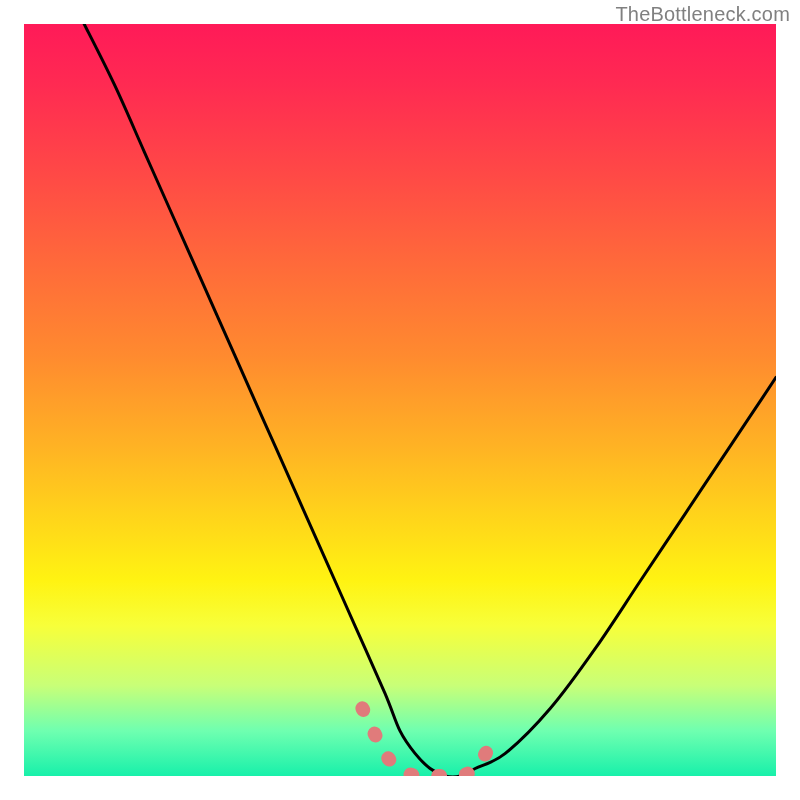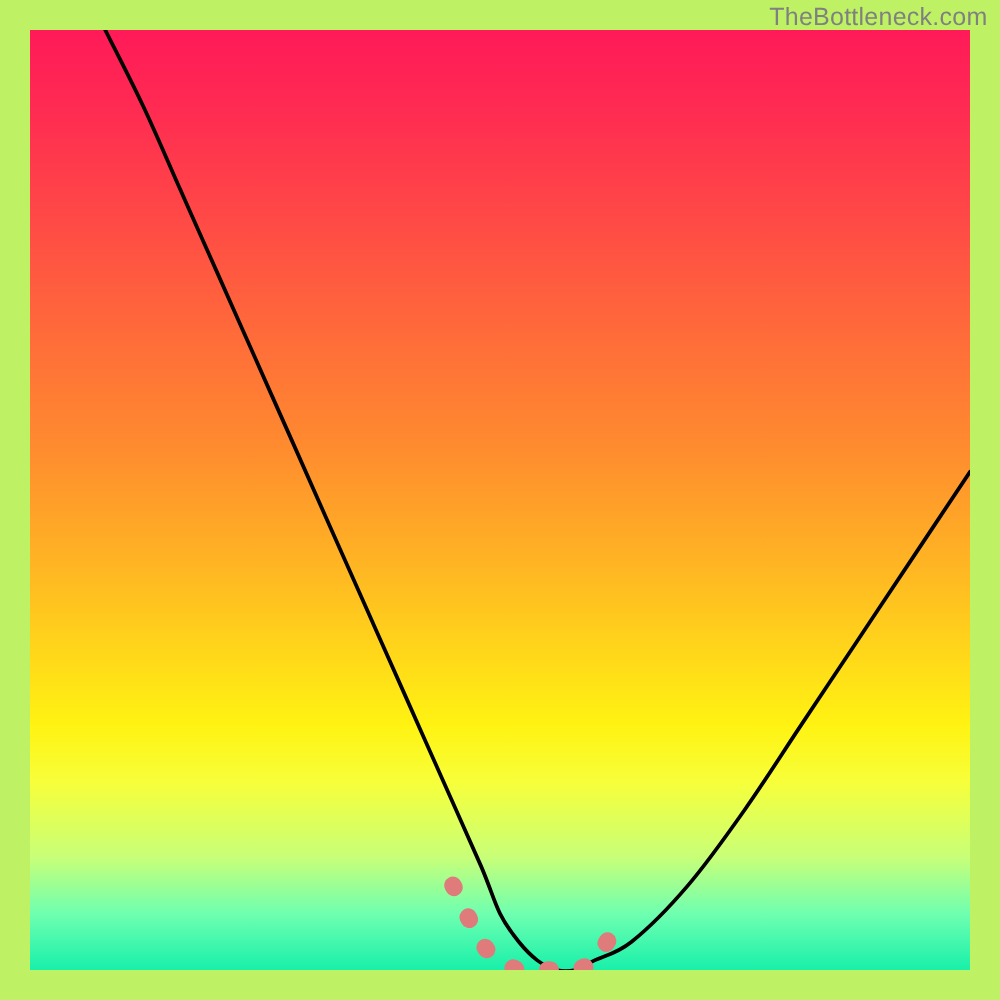--- a/index.html
+++ b/index.html
@@ -10,21 +10,21 @@
     background: #000000;
     overflow: hidden;
     font-family: Arial, Helvetica, sans-serif;
   }
   .frame {
     position: absolute;
     top: 0;
     left: 0;
     width: 800px;
     height: 800px;
-    background: #bef264;
+    background: #ffffff;
   }
   .plot {
     position: absolute;
     top: 24px;
     left: 24px;
     width: 752px;
     height: 752px;
     
     background: linear-gradient(to bottom,
       #ff1a58 0%,

